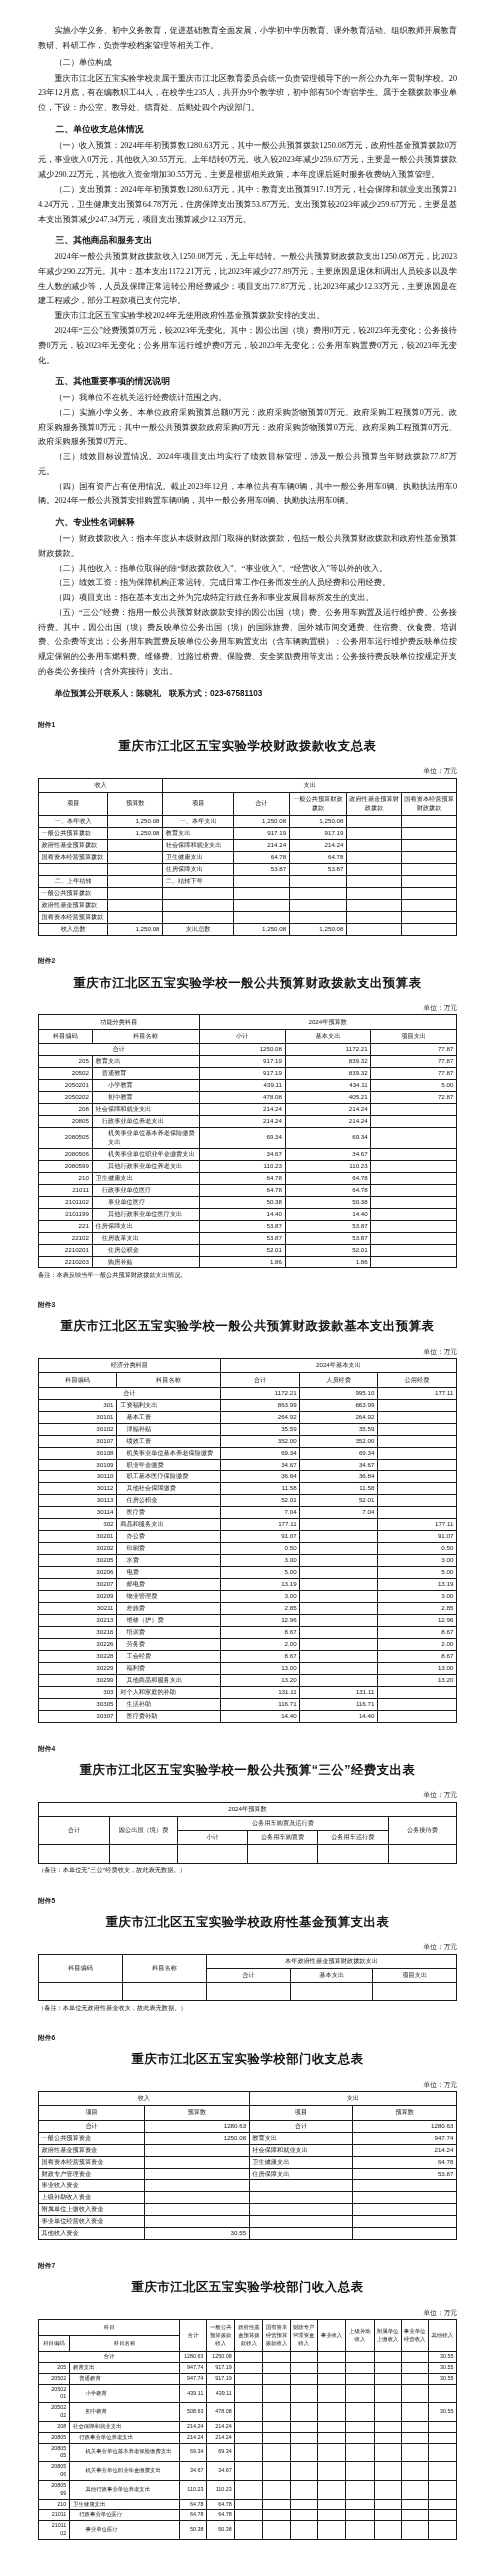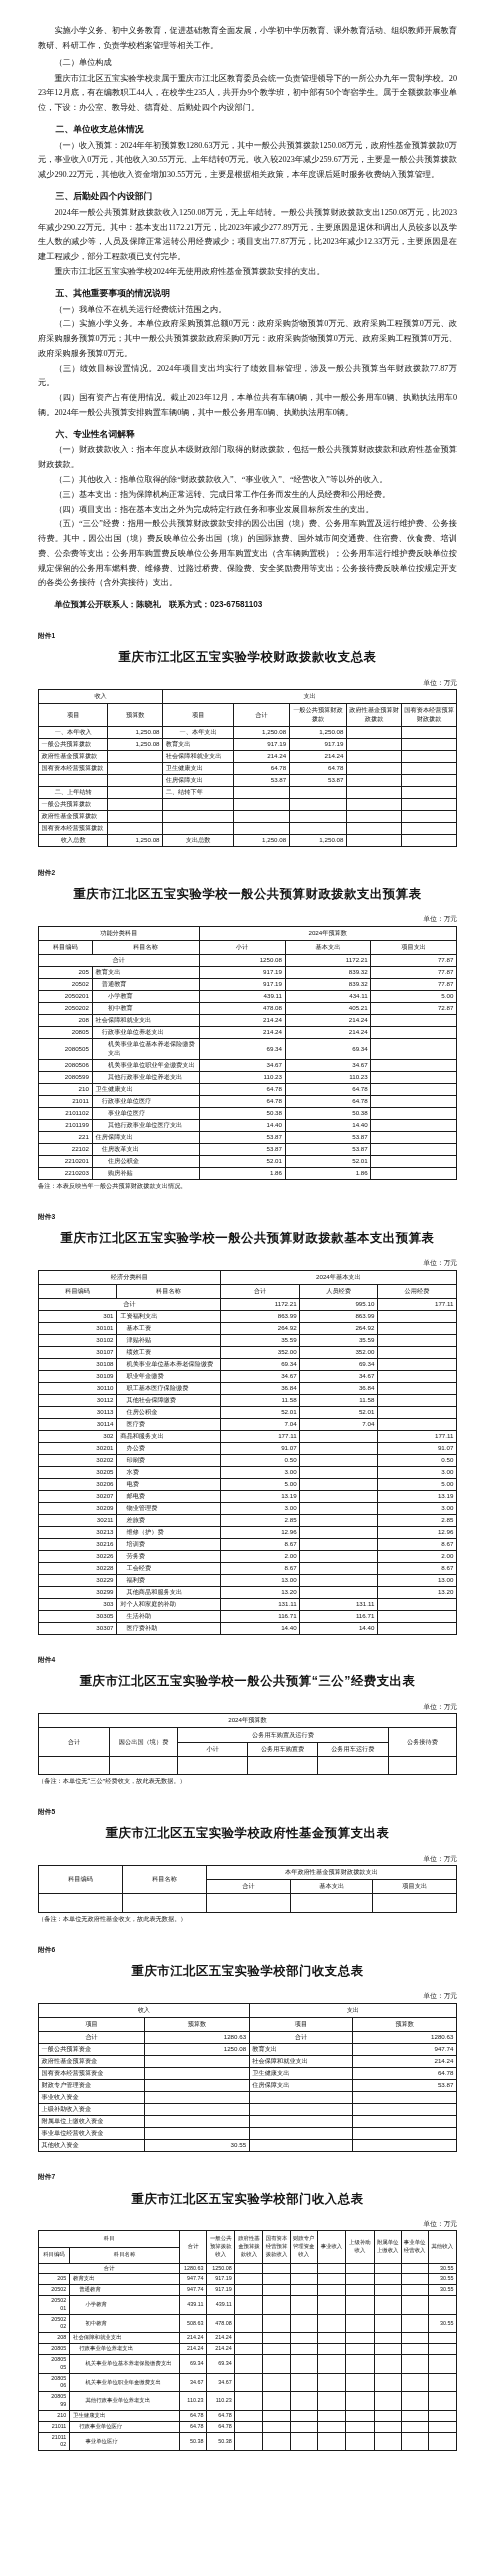--- a/index.html
+++ b/index.html
@@ -29,32 +29,34 @@
 </head>
 <body>
 
 <div class="page">
   <div class="doc">
       <p class="p">实施小学义务、初中义务教育，促进基础教育全面发展，小学初中学历教育、课外教育活动、组织教师开展教育教研、科研工作，负责学校档案管理等相关工作。</p>
       <h3 class="h2">（二）单位构成</h3>
       <p class="p">重庆市江北区五宝实验学校隶属于重庆市江北区教育委员会统一负责管理领导下的一所公办九年一贯制学校。2023年12月底，有在编教职工44人，在校学生235人，共开办9个教学班，初中部有50个寄宿学生。属于全额拨款事业单位，下设：办公室、教导处、德育处、后勤处四个内设部门。</p>
       <h2 class="h1">二、单位收支总体情况</h2>
       <p class="p">（一）收入预算：2024年年初预算数1280.63万元，其中一般公共预算拨款1250.08万元，政府性基金预算拨款0万元，事业收入0万元，其他收入30.55万元、上年结转0万元。收入较2023年减少259.67万元，主要是一般公共预算拨款减少290.22万元，其他收入资金增加30.55万元，主要是根据相关政策，本年度课后延时服务收费纳入预算管理。</p>
-      <h2 class="h1">三、后勤处四个内设部门</h2>
+      <p class="p">（二）支出预算：2024年年初预算数1280.63万元，其中：教育支出预算917.19万元，社会保障和就业支出预算214.24万元，卫生健康支出预算64.78万元，住房保障支出预算53.87万元。支出预算较2023年减少259.67万元，主要是基本支出预算减少247.34万元，项目支出预算减少12.33万元。</p>
+      <h2 class="h1">三、其他商品和服务支出</h2>
       <p class="p">2024年一般公共预算财政拨款收入1250.08万元，无上年结转。一般公共预算财政拨款支出1250.08万元，比2023年减少290.22万元。其中：基本支出1172.21万元，比2023年减少277.89万元，主要原因是退休和调出人员较多以及学生人数的减少等，人员及保障正常运转公用经费减少；项目支出77.87万元，比2023年减少12.33万元，主要原因是在建工程减少，部分工程款项已支付完毕。</p>
       <p class="p">重庆市江北区五宝实验学校2024年无使用政府性基金预算拨款安排的支出。</p>
+      <p class="p">2024年“三公”经费预算0万元，较2023年无变化。其中：因公出国（境）费用0万元，较2023年无变化；公务接待费0万元，较2023年无变化；公务用车运行维护费0万元，较2023年无变化；公务用车购置费0万元，较2023年无变化。</p>
       <h2 class="h1">五、其他重要事项的情况说明</h2>
       <p class="p">（一）我单位不在机关运行经费统计范围之内。</p>
       <p class="p">（二）实施小学义务。本单位政府采购预算总额0万元：政府采购货物预算0万元、政府采购工程预算0万元、政府采购服务预算0万元；其中一般公共预算拨款政府采购0万元：政府采购货物预算0万元、政府采购工程预算0万元、政府采购服务预算0万元。</p>
       <p class="p">（三）绩效目标设置情况。2024年项目支出均实行了绩效目标管理，涉及一般公共预算当年财政拨款77.87万元。</p>
       <p class="p">（四）国有资产占有使用情况。截止2023年12月，本单位共有车辆0辆，其中一般公务用车0辆、执勤执法用车0辆。2024年一般公共预算安排购置车辆0辆，其中一般公务用车0辆、执勤执法用车0辆。</p>
       <h2 class="h1">六、专业性名词解释</h2>
       <p class="p">（一）财政拨款收入：指本年度从本级财政部门取得的财政拨款，包括一般公共预算财政拨款和政府性基金预算财政拨款。</p>
       <p class="p">（二）其他收入：指单位取得的除“财政拨款收入”、“事业收入”、“经营收入”等以外的收入。</p>
-      <p class="p">（三）基本支出：指为保障机构正常运转、完成日常工作任务而发生的人员经费和公用经费。</p>
+      <p class="p">（三）绩效工资：指为保障机构正常运转、完成日常工作任务而发生的人员经费和公用经费。</p>
       <p class="p">（四）项目支出：指在基本支出之外为完成特定行政任务和事业发展目标所发生的支出。</p>
       <p class="p">（五）“三公”经费：指用一般公共预算财政拨款安排的因公出国（境）费、公务用车购置及运行维护费、公务接待费。其中，因公出国（境）费反映单位公务出国（境）的国际旅费、国外城市间交通费、住宿费、伙食费、培训费、公杂费等支出；公务用车购置费反映单位公务用车购置支出（含车辆购置税）；公务用车运行维护费反映单位按规定保留的公务用车燃料费、维修费、过路过桥费、保险费、安全奖励费用等支出；公务接待费反映单位按规定开支的各类公务接待（含外宾接待）支出。</p>
     </div>
   <p class="contact">单位预算公开联系人：陈晓礼　联系方式：023-67581103</p>
   <div>
       <section class="att att-1">
         <div class="att-label">附件1</div>
         <div class="att-title">重庆市江北区五宝实验学校财政拨款收支总表</div>
         <div class="att-meta">
           <span>单位：万元</span>

